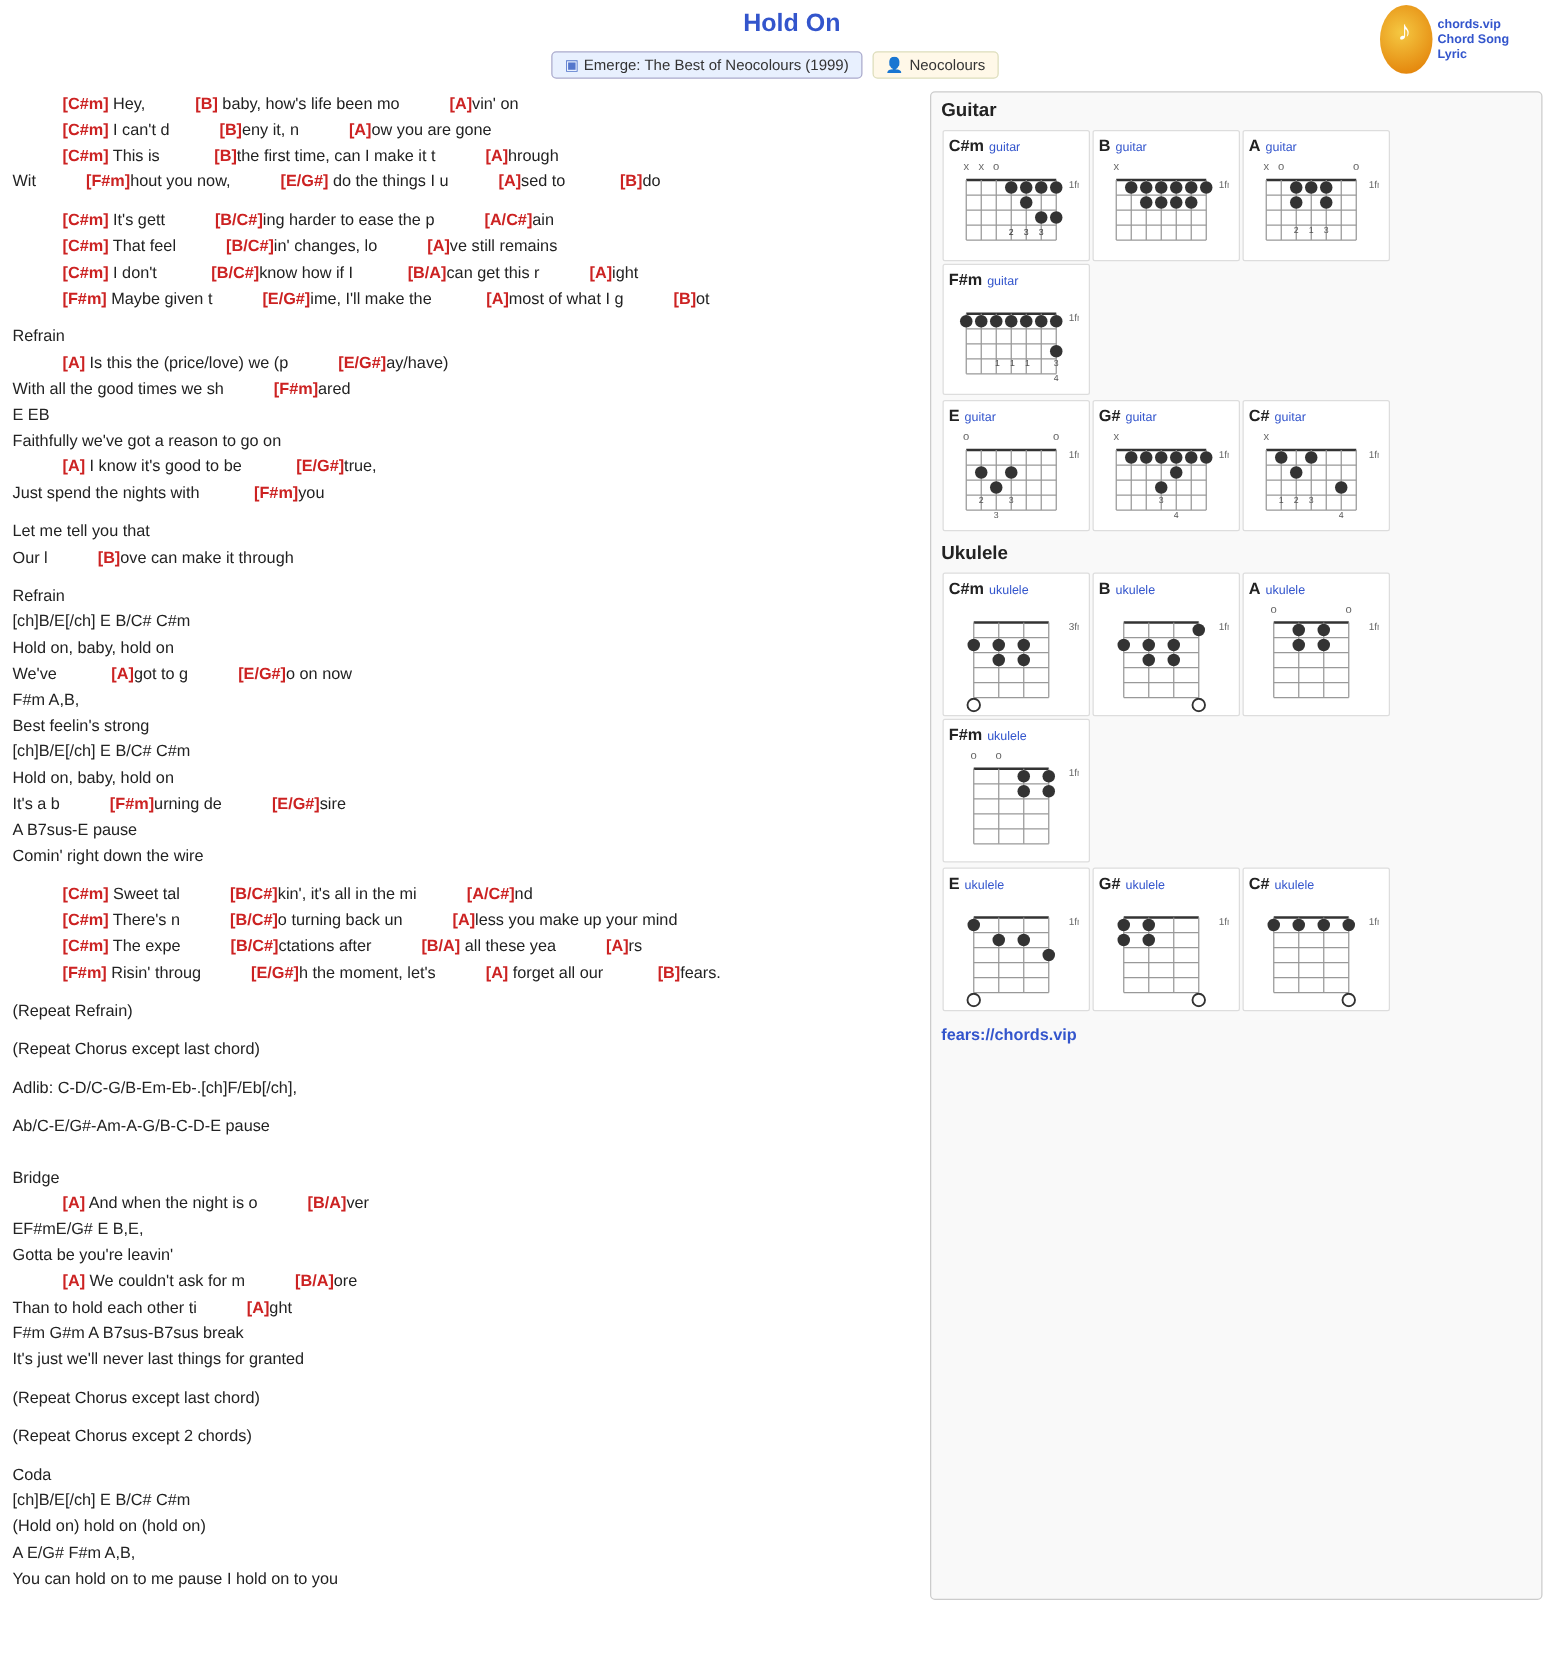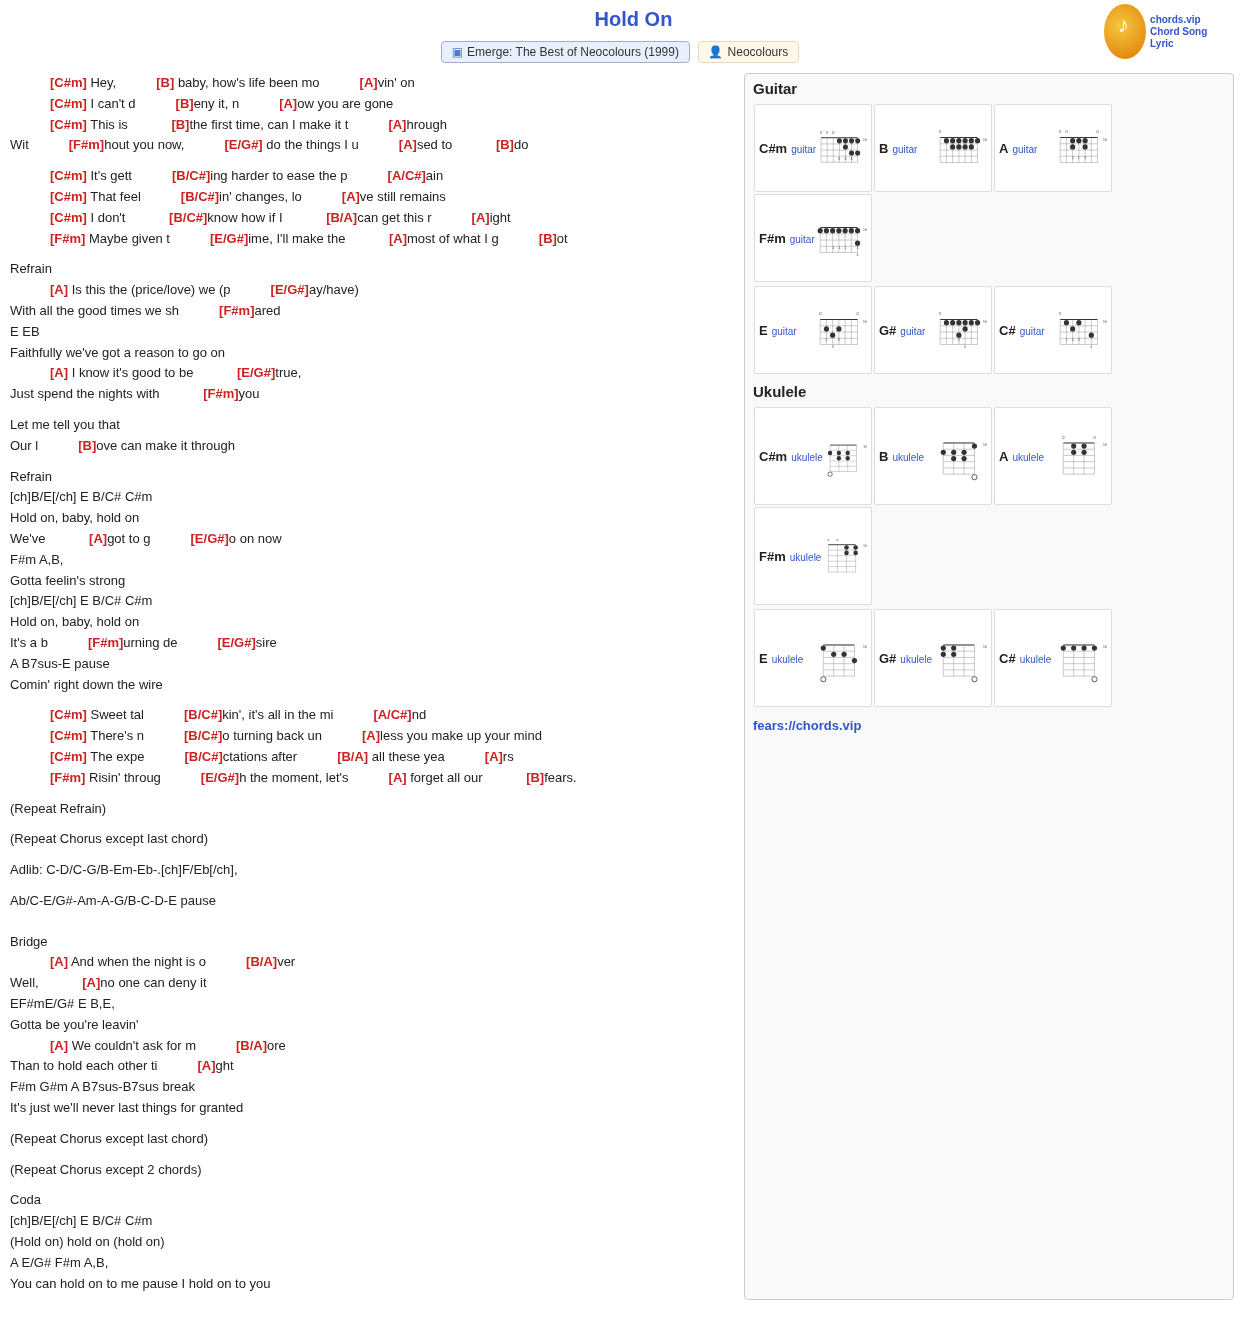--- a/index.html
+++ b/index.html
@@ -54,21 +54,21 @@
       font-size: 11px;
     }
 
     .chord-section-title { font-size: 15px; font-weight: bold; margin-bottom: 6px; color: #222; }
 
     .chord-grid { display: flex; flex-wrap: wrap; gap: 0; margin-bottom: 2px; }
 
     .chord-box {
       width: 118px; border: 1px solid #ddd; background: #fff;
       padding: 4px 4px 2px; margin: 1px; border-radius: 2px;
-      display: flex; flex-direction: row; align-items: center;
+      display: flex; flex-direction: column; align-items: center;
     }
     .chord-box-header { display: flex; align-items: baseline; gap: 4px; margin-bottom: 2px; width: 100%; }
     .chord-name { font-size: 13px; font-weight: bold; color: #222; }
     .chord-type { font-size: 10px; color: #3355cc; cursor: pointer; }
 
     
     .fret-svg { display: block; }
 
     .url-line { margin-top: 10px; color: #3355cc; font-size: 13px; font-weight: bold; }
 
@@ -131,21 +131,21 @@
     <div class="line">Let me tell you that</div>
     <div class="line">Our l<span class="c">[B]</span>ove can make it through</div>
 
     <div class="section-gap"></div>
 
     <div class="line">Refrain</div>
     <div class="line">[ch]B/E[/ch] E B/C# C#m</div>
     <div class="line">Hold on, baby, hold on</div>
     <div class="line">We've <span class="c">[A]</span>got to g<span class="c">[E/G#]</span>o on now</div>
     <div class="line">F#m A,B,</div>
-    <div class="line">Gotta feelin's strong</div>
+    <div class="line">Best feelin's strong</div>
     <div class="line">[ch]B/E[/ch] E B/C# C#m</div>
     <div class="line">Hold on, baby, hold on</div>
     <div class="line">It's a b<span class="c">[F#m]</span>urning de<span class="c">[E/G#]</span>sire</div>
     <div class="line">A B7sus-E pause</div>
     <div class="line">Comin' right down the wire</div>
 
     <div class="section-gap"></div>
 
     <div class="line"><span class="c">[C#m]</span> Sweet tal<span class="c">[B/C#]</span>kin', it's all in the mi<span class="c">[A/C#]</span>nd</div>
     <div class="line"><span class="c">[C#m]</span> There's n<span class="c">[B/C#]</span>o turning back un<span class="c">[A]</span>less you make up your mind</div>
@@ -166,21 +166,20 @@
 
     <div class="section-gap"></div>
 
     <div class="line">Ab/C-E/G#-Am-A-G/B-C-D-E pause</div>
 
     <div class="section-gap"></div>
     <div class="section-gap"></div>
 
     <div class="line">Bridge</div>
     <div class="line"><span class="c">[A]</span> And when the night is o<span class="c">[B/A]</span>ver</div>
-    <div class="line">Well, <span class="c">[A]</span>no one can deny it</div>
     <div class="line">EF#mE/G# E B,E,</div>
     <div class="line">Gotta be you're leavin'</div>
     <div class="line"><span class="c">[A]</span> We couldn't ask for m<span class="c">[B/A]</span>ore</div>
     <div class="line">Than to hold each other ti<span class="c">[A]</span>ght</div>
     <div class="line">F#m G#m A B7sus-B7sus break</div>
     <div class="line">It's just we'll never last things for granted</div>
 
     <div class="section-gap"></div>
 
     <div class="line">(Repeat Chorus except last chord)</div>

